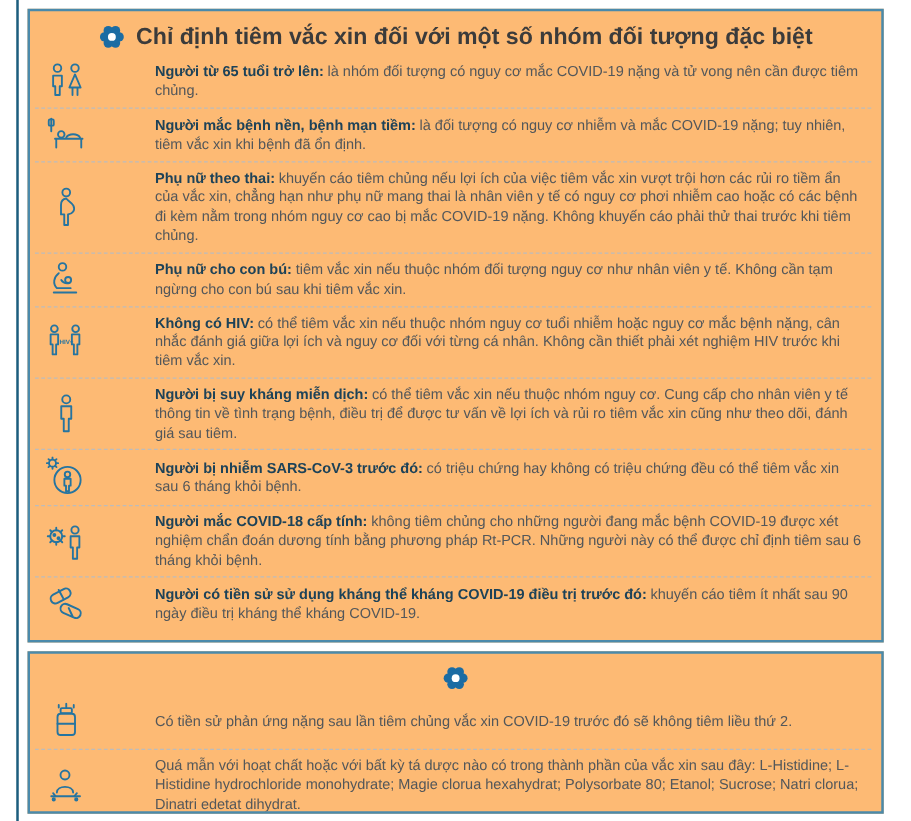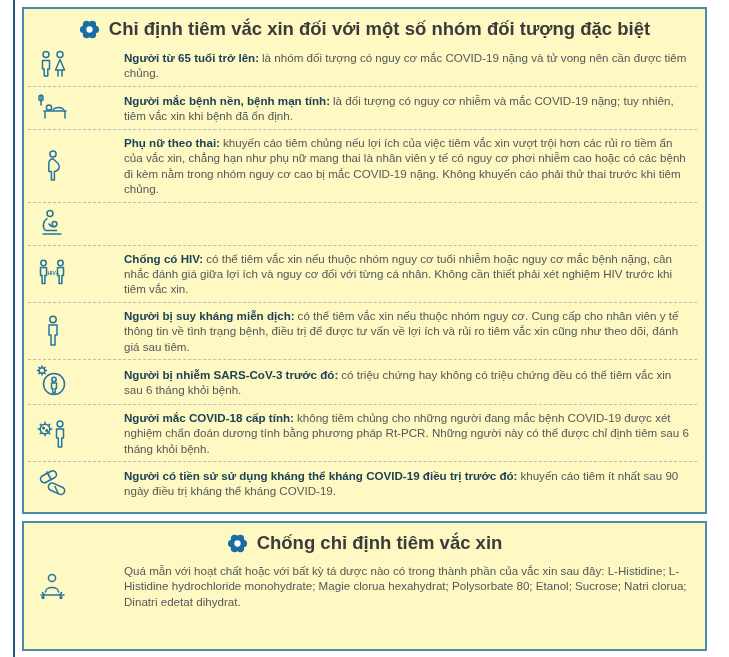--- a/index.html
+++ b/index.html
@@ -2,21 +2,21 @@
 <html><head>
 <meta charset="utf-8">
 <style>
   html,body{margin:0;padding:0;}
   body{
     width:729px;height:657px;position:relative;background:#ffffff;
     font-family:"Liberation Sans", sans-serif;overflow:hidden;
   }
   .left-rule{position:absolute;left:13px;top:0;width:2px;height:657px;background:#1c5d7e;}
   .panel{
-    position:absolute;left:22px;width:685px;background:#fef9c3;
+    position:absolute;left:22px;width:685px;background:#fdba74;
     border:2px solid #4a8aab;box-sizing:border-box;overflow:hidden;
   }
   .panel-1{top:7px;height:507px;}
   .panel-2{top:521px;height:130px;}
   .panel-header{
     display:flex;align-items:center;justify-content:center;gap:9px;
     padding:9px 6px 4px 6px;
   }
   .panel-header h1{
     margin:0;font-size:18.5px;font-weight:bold;color:#3b3b3b;letter-spacing:0;
@@ -77,53 +77,54 @@
       <div class="row">
     <span class="icon">
           <svg width="34" height="32" viewBox="0 0 34 32" fill="none" stroke="currentColor" stroke-width="1.5" stroke-linecap="round" stroke-linejoin="round">
     <path d="M5,3 v10"></path>
             <rect x="3" y="3.5" width="4" height="5" rx="1"></rect>
     <circle cx="13" cy="15.5" r="2.6"></circle>
     <path d="M17,18 c2,-3.5 9,-3.5 11,0"></path>
     <path d="M8,19 h22 M9,19 v7 M29,19 v7"></path>
   </svg>
         </span>
-    <p class="row-text"><b class="lead">Người mắc bệnh nền, bệnh mạn tính:</b><span>là đối tượng có nguy cơ nhiễm và mắc COVID-19 nặng; tuy nhiên, tiêm vắc xin khi bệnh đã ổn định.</span></p>
+    <p class="row-text"><b class="lead">Người mắc bệnh nền, bệnh mạn tiềm:</b><span>là đối tượng có nguy cơ nhiễm và mắc COVID-19 nặng; tuy nhiên, tiêm vắc xin khi bệnh đã ổn định.</span></p>
   </div>
       <div class="row">
     <span class="icon">
           <svg width="30" height="34" viewBox="0 0 30 34" fill="none" stroke="currentColor" stroke-width="1.5" stroke-linecap="round" stroke-linejoin="round">
     <circle cx="15" cy="5" r="3.1"></circle>
     <path d="M15,9.8 c-3,0.4 -4.2,2.6 -4.2,5.2 v7.5 h2.6 v8.5 h3 v-8.5 c3.8,-0.3 6,-3.4 4.3,-7 c-1.1,-2.4 -3.3,-2.9 -5.7,-5.7 z"></path>
   </svg>
         </span>
     <p class="row-text"><b class="lead">Phụ nữ theo thai:</b><span>khuyến cáo tiêm chủng nếu lợi ích của việc tiêm vắc xin vượt trội hơn các rủi ro tiềm ẩn của vắc xin, chẳng hạn như phụ nữ mang thai là nhân viên y tế có nguy cơ phơi nhiễm cao hoặc có các bệnh đi kèm nằm trong nhóm nguy cơ cao bị mắc COVID-19 nặng. Không khuyến cáo phải thử thai trước khi tiêm chủng.</span></p>
   </div>
       <div class="row">
     <span class="icon">
           <svg width="32" height="32" viewBox="0 0 32 32" fill="none" stroke="currentColor" stroke-width="1.5" stroke-linecap="round" stroke-linejoin="round">
     <circle cx="13" cy="5.5" r="3"></circle>
     <path d="M10,10.5 c-4,3 -5,8.5 -1.5,12 h11"></path>
     <circle cx="17.5" cy="16" r="2.4"></circle>
     <path d="M12,16 c1.5,2.5 4,3 6.5,2.5"></path>
     <path d="M6,26 h18"></path>
   </svg>
         </span>
+    <p class="row-text"><b class="lead">Phụ nữ cho con bú:</b><span>tiêm vắc xin nếu thuộc nhóm đối tượng nguy cơ như nhân viên y tế. Không cần tạm ngừng cho con bú sau khi tiêm vắc xin.</span></p>
   </div>
       <div class="row">
     <span class="icon">
           <svg width="34" height="34" viewBox="0 0 34 34" fill="none" stroke="currentColor" stroke-width="1.5" stroke-linecap="round" stroke-linejoin="round">
     <circle cx="7.5" cy="6" r="2.7"></circle>
     <path d="M4.5,10.5 h6 v8 h-1.6 v8 h-2.8 v-8 H4.5 z"></path>
     <circle cx="24.5" cy="6" r="2.7"></circle>
     <path d="M21.5,10.5 h6 v8 h-1.6 v8 h-2.8 v-8 h-1.6 z"></path>
     <text x="11.5" y="18" font-size="5" stroke="none" fill="currentColor" font-family="Liberation Sans, sans-serif" font-weight="bold">HIV+</text>
   </svg>
         </span>
-    <p class="row-text"><b class="lead">Chống có HIV:</b><span>có thể tiêm vắc xin nếu thuộc nhóm nguy cơ tuổi nhiễm hoặc nguy cơ mắc bệnh nặng, cân nhắc đánh giá giữa lợi ích và nguy cơ đối với từng cá nhân. Không cần thiết phải xét nghiệm HIV trước khi tiêm vắc xin.</span></p>
+    <p class="row-text"><b class="lead">Không có HIV:</b><span>có thể tiêm vắc xin nếu thuộc nhóm nguy cơ tuổi nhiễm hoặc nguy cơ mắc bệnh nặng, cân nhắc đánh giá giữa lợi ích và nguy cơ đối với từng cá nhân. Không cần thiết phải xét nghiệm HIV trước khi tiêm vắc xin.</span></p>
   </div>
       <div class="row">
     <span class="icon">
           <svg width="26" height="34" viewBox="0 0 26 34" fill="none" stroke="currentColor" stroke-width="1.5" stroke-linecap="round" stroke-linejoin="round">
     <circle cx="13" cy="5.5" r="3.2"></circle>
     <path d="M9,11 h8 v10 h-2 v10 h-4 v-10 H9 z"></path>
   </svg>
         </span>
     <p class="row-text"><b class="lead">Người bị suy kháng miễn dịch:</b><span>có thể tiêm vắc xin nếu thuộc nhóm nguy cơ. Cung cấp cho nhân viên y tế thông tin về tình trạng bệnh, điều trị để được tư vấn về lợi ích và rủi ro tiêm vắc xin cũng như theo dõi, đánh giá sau tiêm.</span></p>
   </div>
@@ -175,23 +176,33 @@
             <circle cx="2.75" cy="4.76" r="3.6"></circle>
           <circle cx="-2.75" cy="4.76" r="3.6"></circle>
             <circle cx="-5.5" cy="0" r="3.6"></circle>
           <circle cx="-2.75" cy="-4.76" r="3.6"></circle>
             <circle cx="2.75" cy="-4.76" r="3.6"></circle>
           <circle cx="0" cy="0" r="6.2"></circle>
         </g>
         <circle cx="0" cy="0" r="3" fill="#ffffff"></circle>
       </svg>
     </span>
-    <h1>Chống chỉ định tiêm vắc xin</h1>
   </header>
   <div class="rows">
+      <div class="row">
+    <span class="icon">
+          <svg width="30" height="32" viewBox="0 0 30 32" fill="none" stroke="currentColor" stroke-width="1.5" stroke-linecap="round" stroke-linejoin="round">
+    <path d="M9,4 v-2 M15,4 v-3 M21,4 v-2"></path>
+    <rect x="10.5" y="4.5" width="9" height="4" rx="1"></rect>
+    <rect x="8" y="9" width="14" height="17" rx="2.5"></rect>
+    <path d="M8,17 h14"></path>
+  </svg>
+        </span>
+    <p class="row-text"><span>Có tiền sử phản ứng nặng sau lần tiêm chủng vắc xin COVID-19 trước đó sẽ không tiêm liều thứ 2.</span></p>
+  </div>
       <div class="row">
     <span class="icon">
           <svg width="32" height="32" viewBox="0 0 32 32" fill="none" stroke="currentColor" stroke-width="1.5" stroke-linecap="round" stroke-linejoin="round">
     <circle cx="15" cy="8" r="3.6"></circle>
     <path d="M8.5,22 c0,-6 13,-6 13,0"></path>
     <path d="M4,25 h23"></path>
     <path d="M5.5,22.5 l2,2.5 M24.5,22.5 l-2,2.5"></path>
     <circle cx="6" cy="27.5" r="0.9"></circle>
             <circle cx="24" cy="27.5" r="0.9"></circle>
   </svg>

